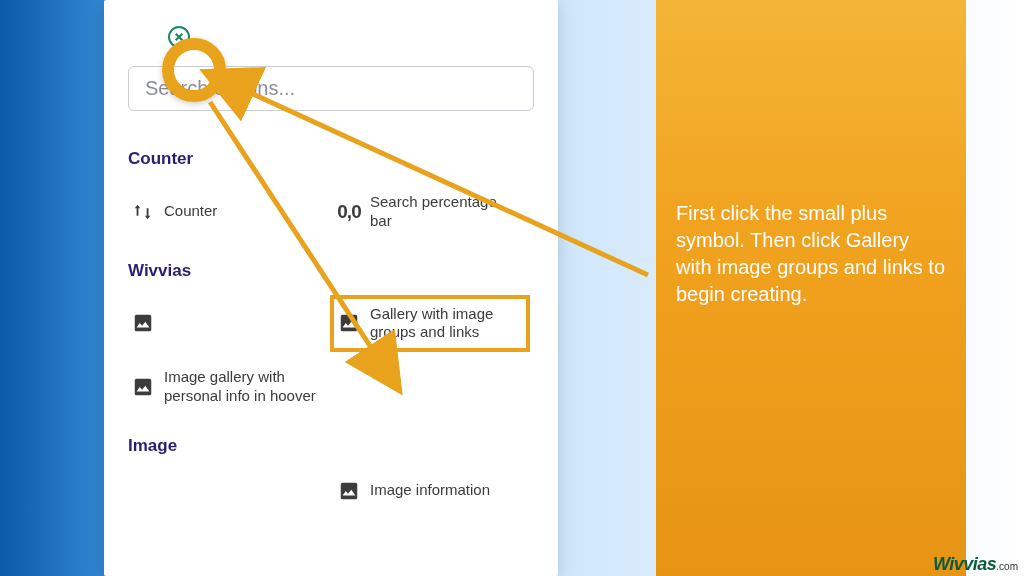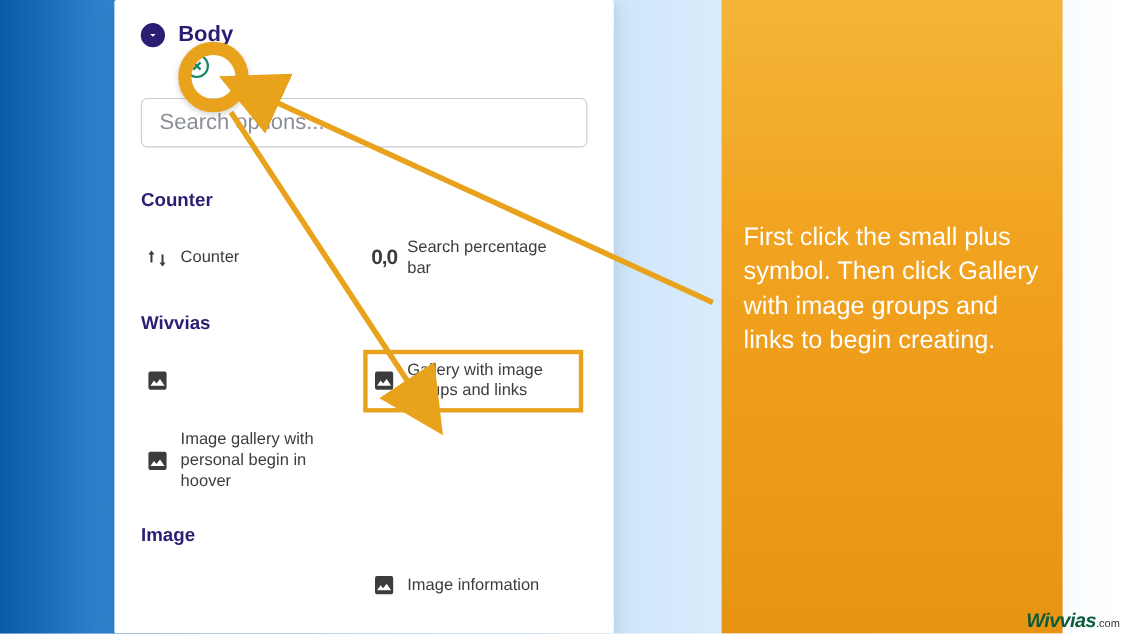--- a/index.html
+++ b/index.html
@@ -11,21 +11,21 @@
 
   
   .side-panel {
     position: absolute;
     right: 58px; top: 0;
     width: 310px; height: 576px;
     background: linear-gradient(to bottom, #f4b537 0%, #f1a21e 40%, #e79415 100%);
   }
   .side-panel p {
     color: #fff;
-    font-size: 23px;
+    font-size: 20px;
     line-height: 1.35;
     padding: 200px 20px 0 20px;
     font-weight: 400;
   }
 
   
   .watermark {
     position: absolute;
     right: 6px; bottom: 1px;
     font-family: "Comic Sans MS", cursive, sans-serif;
@@ -149,28 +149,20 @@
 <div class="side-panel">
   <p>First click the small plus symbol. Then click Gallery with image groups and links to begin creating.</p>
 </div>
 
 <div class="watermark">
   <span>Wivvias</span><span class="tld">.com</span>
 </div>
 
 <div class="app">
 
-  <div class="section-title-row">
-    <span class="chev-circle">
-      <svg viewBox="0 0 24 24">
-          <path d="M7 10l5 5 5-5z"></path>
-        </svg>
-    </span>
-    <span class="section-title">Body</span>
-  </div>
 
   <div class="close-circle">
     <svg viewBox="0 0 12 12">
         <path d="M2 2 L10 10 M10 2 L2 10"></path>
       </svg>
   </div>
 
   <input class="search" type="text" placeholder="Search options..." style="">
 
   <div class="scroll-area">
@@ -207,21 +199,21 @@
             </svg>
         </span>
         <span>Gallery with image groups and links</span>
       </div>
       <div class="opt">
         <span class="ic">
           <svg viewBox="0 0 24 24">
               <path d="M21 19V5a2 2 0 0 0-2-2H5a2 2 0 0 0-2 2v14a2 2 0 0 0 2 2h14a2 2 0 0 0 2-2zM8.5 12l2.5 3 3.5-4.5L19 17H5l3.5-5z"></path>
             </svg>
         </span>
-        <span>Image gallery with personal begin in hoover</span>
+        <span>Image gallery with personal info in hoover</span>
       </div>
     </div>
 
     <div class="group-label">Image</div>
     <div class="opt-grid">
       <div class="opt" style="visibility:hidden"></div>
       <div class="opt">
         <span class="ic">
           <svg viewBox="0 0 24 24">
               <path d="M21 19V5a2 2 0 0 0-2-2H5a2 2 0 0 0-2 2v14a2 2 0 0 0 2 2h14a2 2 0 0 0 2-2zM8.5 12l2.5 3 3.5-4.5L19 17H5l3.5-5z"></path>

